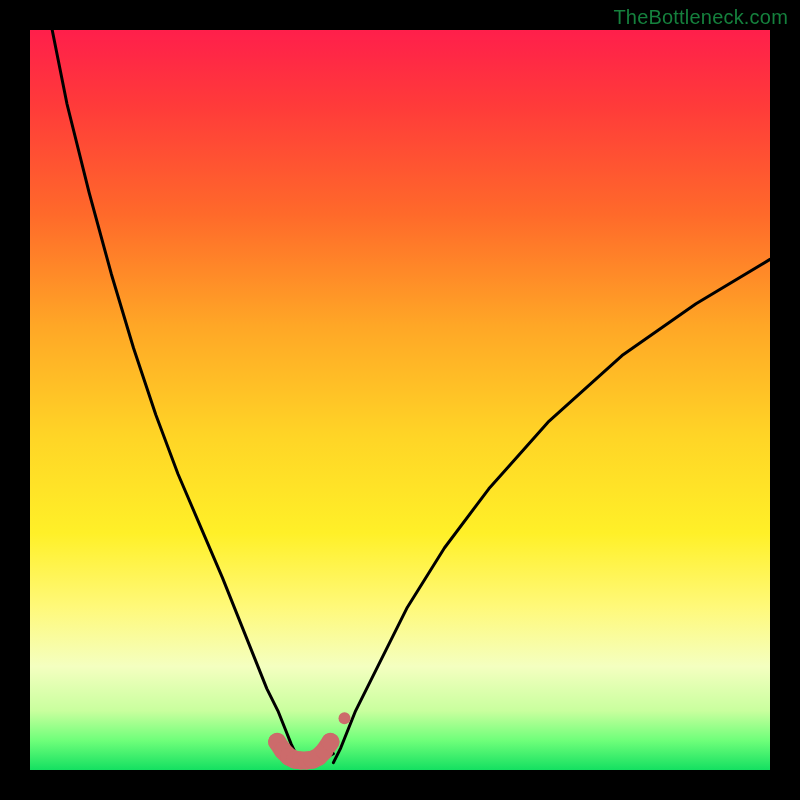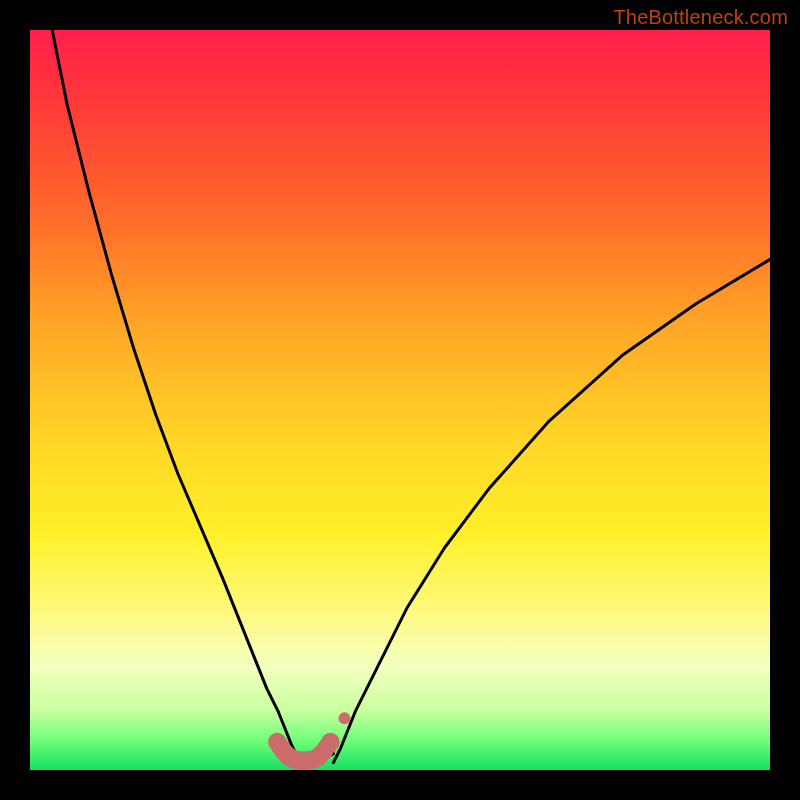--- a/index.html
+++ b/index.html
@@ -16,21 +16,21 @@
     left: 0;
     top: 0;
     width: 800px;
     height: 800px;
     background: #000;
   }
   .watermark {
     position: absolute;
     top: 6px;
     right: 12px;
-    color: #c2410c;
+    color: #15803d;
     font-size: 20px;
     letter-spacing: 0.2px;
     z-index: 5;
   }
   .plot {
     position: absolute;
     left: 30px;
     top: 30px;
     width: 740px;
     height: 740px;

